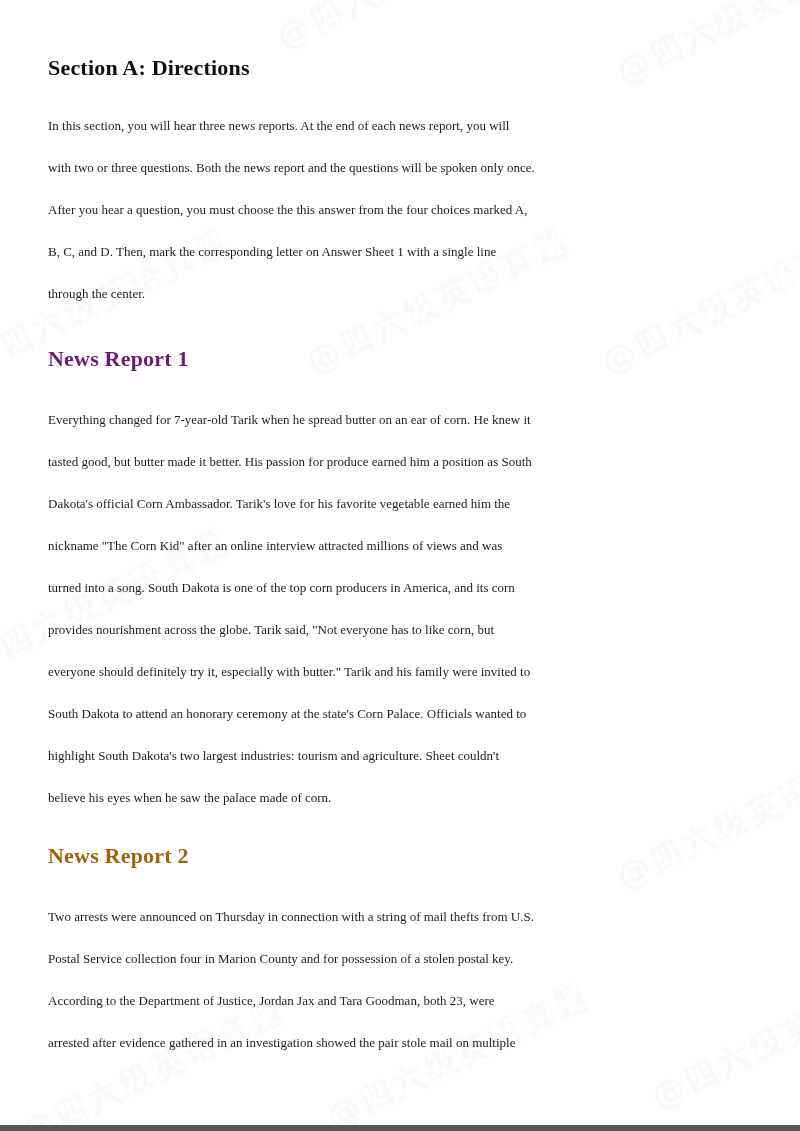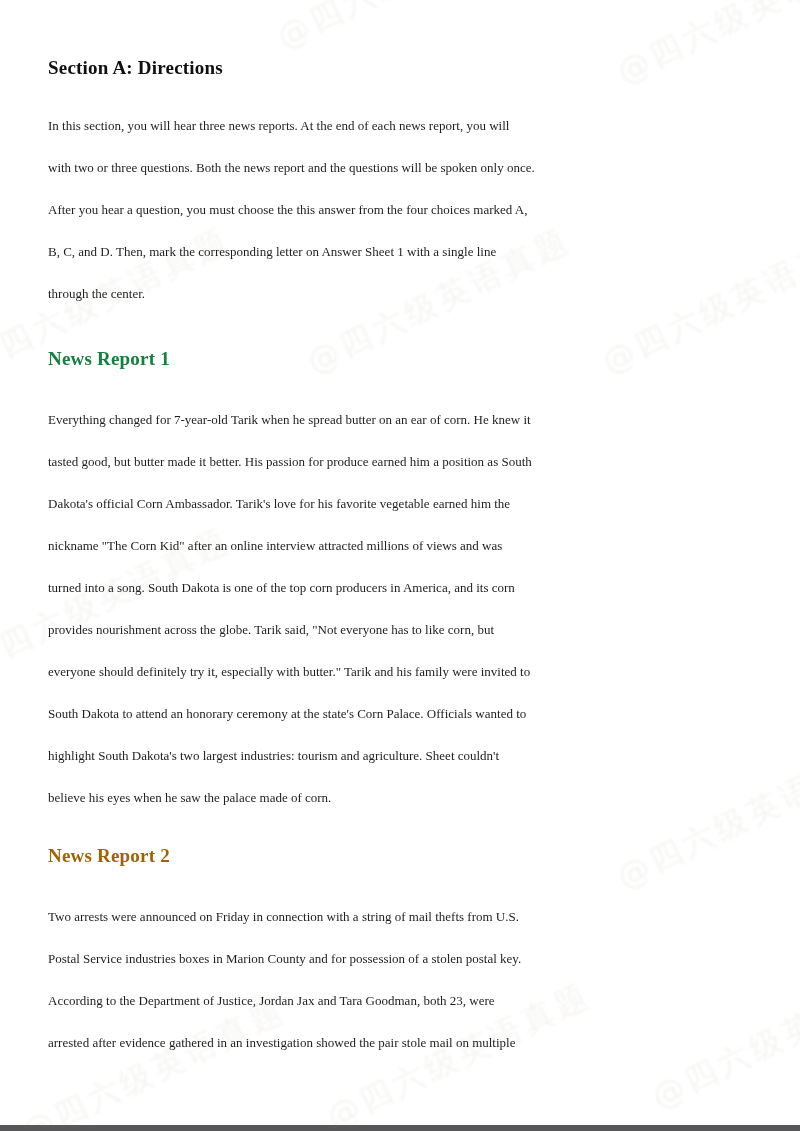--- a/index.html
+++ b/index.html
@@ -33,21 +33,21 @@
     user-select: none;
   }
   .content {
     position: absolute;
     inset: 0;
     padding: 47px 46px 0 48px;
     z-index: 2;
   }
   .heading {
     font-weight: bold;
-    font-size: 19px;
+    font-size: 22px;
     line-height: 42px;
     letter-spacing: 0.2px;
     font-family: Liberation Serif, serif;
   }
   .line {
     font-size: 13px;
     line-height: 42px;
     white-space: nowrap;
   }
   .para-directions { margin-top: 16px; }
@@ -87,40 +87,40 @@
     <div class="heading heading-directions" style="color: rgb(15, 15, 15);">Section A: Directions</div>
 
     <div class="para para-directions">
       <div class="line">In this section, you will hear three news reports. At the end of each news report, you will</div>
       <div class="line">with two or three questions. Both the news report and the questions will be spoken only once.</div>
       <div class="line">After you hear a question, you must choose the this answer from the four choices marked A,</div>
       <div class="line">B, C, and D. Then, mark the corresponding letter on Answer Sheet 1 with a single line</div>
       <div class="line">through the center.</div>
     </div>
 
-    <div class="heading heading-nr1" style="color: #15803d;">News Report 1</div>
+    <div class="heading heading-nr1" style="color: #701a75;">News Report 1</div>
 
     <div class="para para-nr1">
       <div class="line">Everything changed for 7-year-old Tarik when he spread butter on an ear of corn. He knew it</div>
       <div class="line">tasted good, but butter made it better. His passion for produce earned him a position as South</div>
       <div class="line">Dakota's official Corn Ambassador. Tarik's love for his favorite vegetable earned him the</div>
       <div class="line">nickname "The Corn Kid" after an online interview attracted millions of views and was</div>
       <div class="line">turned into a song. South Dakota is one of the top corn producers in America, and its corn</div>
       <div class="line">provides nourishment across the globe. Tarik said, "Not everyone has to like corn, but</div>
       <div class="line">everyone should definitely try it, especially with butter." Tarik and his family were invited to</div>
       <div class="line">South Dakota to attend an honorary ceremony at the state's Corn Palace. Officials wanted to</div>
       <div class="line">highlight South Dakota's two largest industries: tourism and agriculture. Sheet couldn't</div>
       <div class="line">believe his eyes when he saw the palace made of corn.</div>
     </div>
 
     <div class="heading heading-nr2" style="color: #a16207;">News Report 2</div>
 
     <div class="para para-nr2">
-      <div class="line">Two arrests were announced on Friday in connection with a string of mail thefts from U.S.</div>
-      <div class="line">Postal Service industries boxes in Marion County and for possession of a stolen postal key.</div>
+      <div class="line">Two arrests were announced on Thursday in connection with a string of mail thefts from U.S.</div>
+      <div class="line">Postal Service collection four in Marion County and for possession of a stolen postal key.</div>
       <div class="line">According to the Department of Justice, Jordan Jax and Tara Goodman, both 23, were</div>
       <div class="line">arrested after evidence gathered in an investigation showed the pair stole mail on multiple</div>
     </div>
 
   </div>
 
   <div class="bottom-bar" style="background: rgb(87, 87, 90);"></div>
 
 </div>
 

